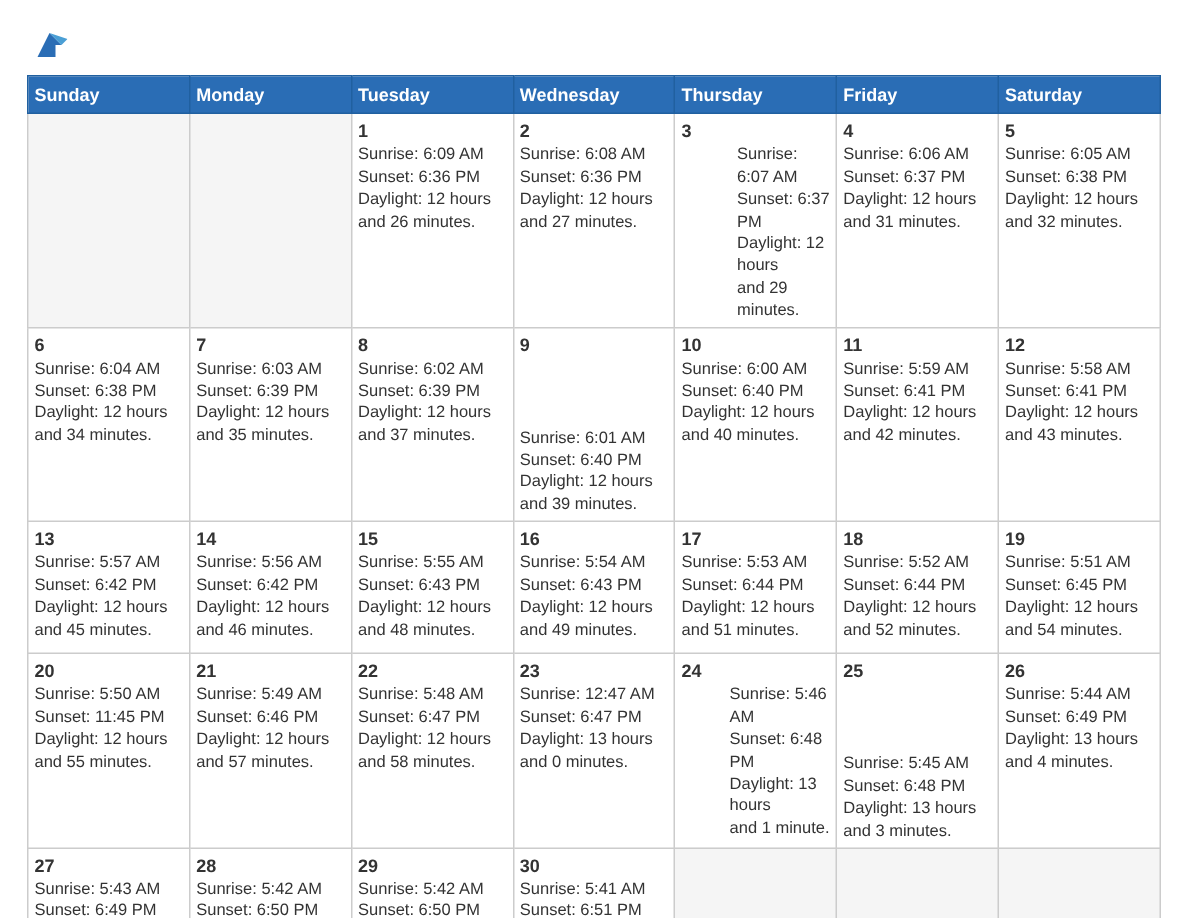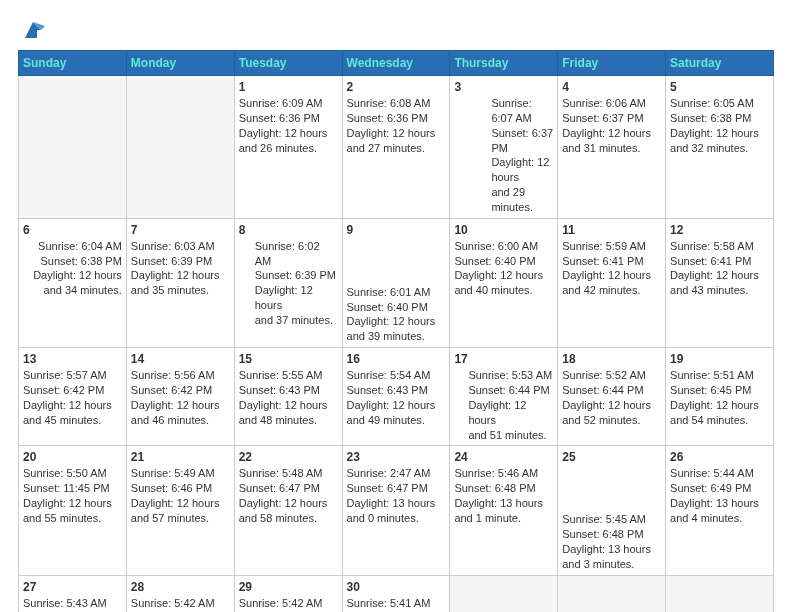--- a/index.html
+++ b/index.html
@@ -58,21 +58,21 @@
     }
     .calendar {
       flex: 1;
       border: 1px solid #ccc;
       border-collapse: collapse;
       width: 100%;
       table-layout: fixed;
     }
     .calendar th {
       background: #2a6db5;
-      color: #5eead4;
+      color: #ffffff;
       font-size: 12px;
       padding: 5px 4px;
       text-align: left;
       border: 1px solid #2060a0;
       font-weight: bold;
     }
     .calendar td {
       border: 1px solid #ccc;
       vertical-align: top;
       padding: 4px 4px 3px 4px;
@@ -165,35 +165,35 @@
             <div class="day-num">5</div>
             <div class="day-info" style="white-space: pre-line;">Sunrise: 6:05 AM
 Sunset: 6:38 PM
 Daylight: 12 hours
 and 32 minutes.</div>
           </td>
         </tr>
         <tr>
           <td>
             <div class="day-num">6</div>
-            <div class="day-info" style="white-space: pre-line; text-align: right;">Sunrise: 6:04 AM
+            <div class="day-info" style="white-space: pre-line;">Sunrise: 6:04 AM
 Sunset: 6:38 PM
 Daylight: 12 hours
 and 34 minutes.</div>
           </td>
           <td>
             <div class="day-num">7</div>
             <div class="day-info" style="white-space: pre-line;">Sunrise: 6:03 AM
 Sunset: 6:39 PM
 Daylight: 12 hours
 and 35 minutes.</div>
           </td>
           <td>
             <div class="day-num">8</div>
-            <div class="day-info" style="white-space: pre-line; margin-left: 16px;">Sunrise: 6:02 AM
+            <div class="day-info" style="white-space: pre-line;">Sunrise: 6:02 AM
 Sunset: 6:39 PM
 Daylight: 12 hours
 and 37 minutes.</div>
           </td>
           <td>
             <div class="day-num">9</div>
             <div class="day-info" style="white-space: pre-line; margin-top: 48px;">Sunrise: 6:01 AM
 Sunset: 6:40 PM
 Daylight: 12 hours
 and 39 minutes.</div>
@@ -244,21 +244,21 @@
           </td>
           <td>
             <div class="day-num">16</div>
             <div class="day-info" style="white-space: pre-line;">Sunrise: 5:54 AM
 Sunset: 6:43 PM
 Daylight: 12 hours
 and 49 minutes.</div>
           </td>
           <td>
             <div class="day-num">17</div>
-            <div class="day-info" style="white-space: pre-line; margin-left: 14px;">Sunrise: 5:53 AM
+            <div class="day-info" style="white-space: pre-line;">Sunrise: 5:53 AM
 Sunset: 6:44 PM
 Daylight: 12 hours
 and 51 minutes.</div>
           </td>
           <td>
             <div class="day-num">18</div>
             <div class="day-info" style="white-space: pre-line;">Sunrise: 5:52 AM
 Sunset: 6:44 PM
 Daylight: 12 hours
 and 52 minutes.</div>
@@ -288,28 +288,28 @@
           </td>
           <td>
             <div class="day-num">22</div>
             <div class="day-info" style="white-space: pre-line;">Sunrise: 5:48 AM
 Sunset: 6:47 PM
 Daylight: 12 hours
 and 58 minutes.</div>
           </td>
           <td>
             <div class="day-num">23</div>
-            <div class="day-info" style="white-space: pre-line;">Sunrise: 2:47 AM
+            <div class="day-info" style="white-space: pre-line;">Sunrise: 12:47 AM
 Sunset: 6:47 PM
 Daylight: 13 hours
 and 0 minutes.</div>
           </td>
           <td>
             <div class="day-num">24</div>
-            <div class="day-info" style="white-space: pre-line;">Sunrise: 5:46 AM
+            <div class="day-info" style="white-space: pre-line; margin-left: 32px;">Sunrise: 5:46 AM
 Sunset: 6:48 PM
 Daylight: 13 hours
 and 1 minute.</div>
           </td>
           <td>
             <div class="day-num">25</div>
             <div class="day-info" style="white-space: pre-line; margin-top: 48px;">Sunrise: 5:45 AM
 Sunset: 6:48 PM
 Daylight: 13 hours
 and 3 minutes.</div>

